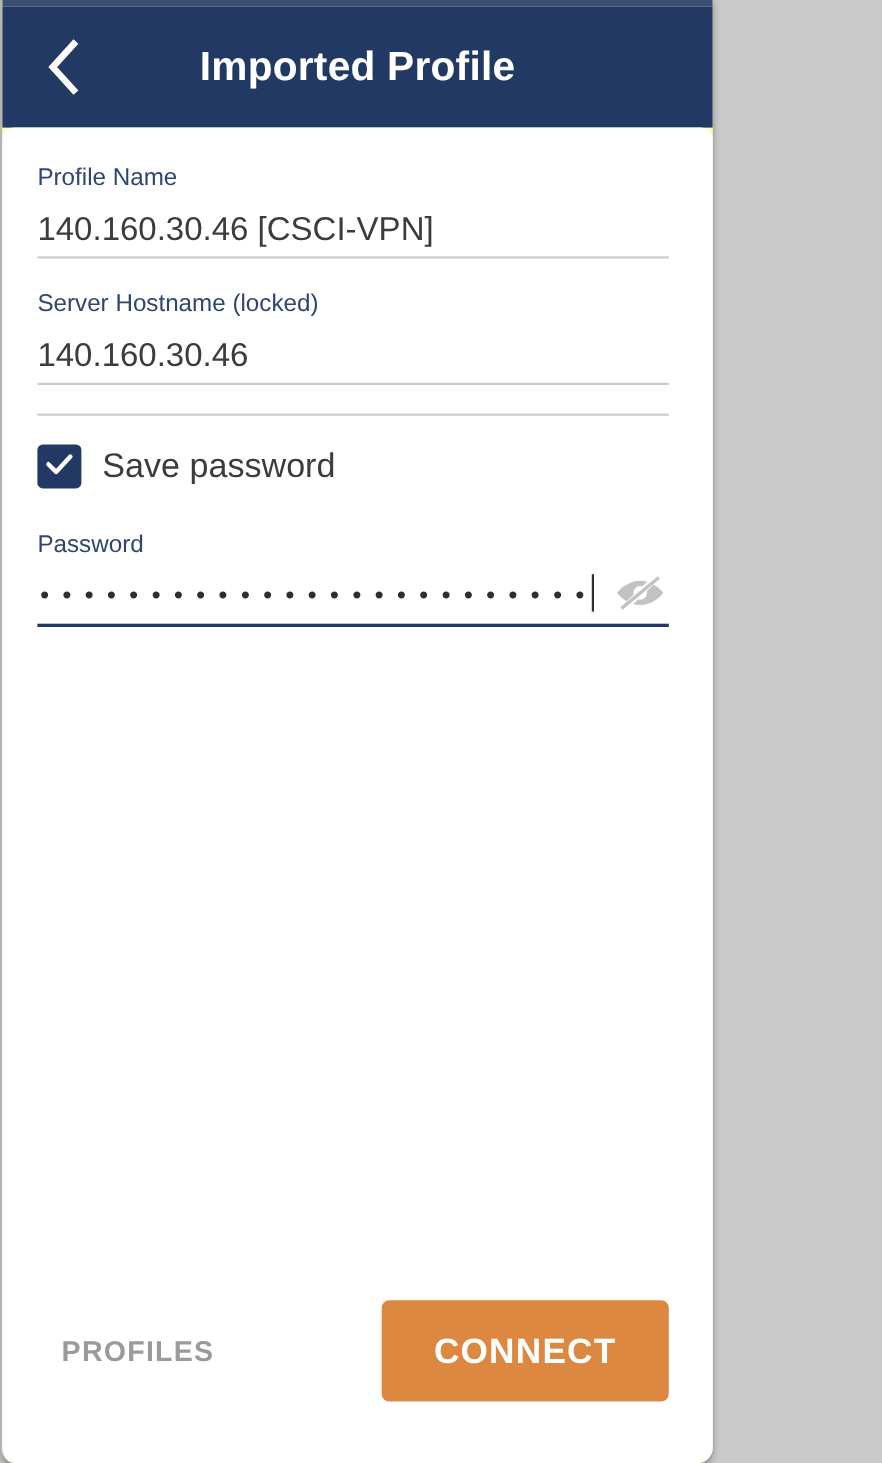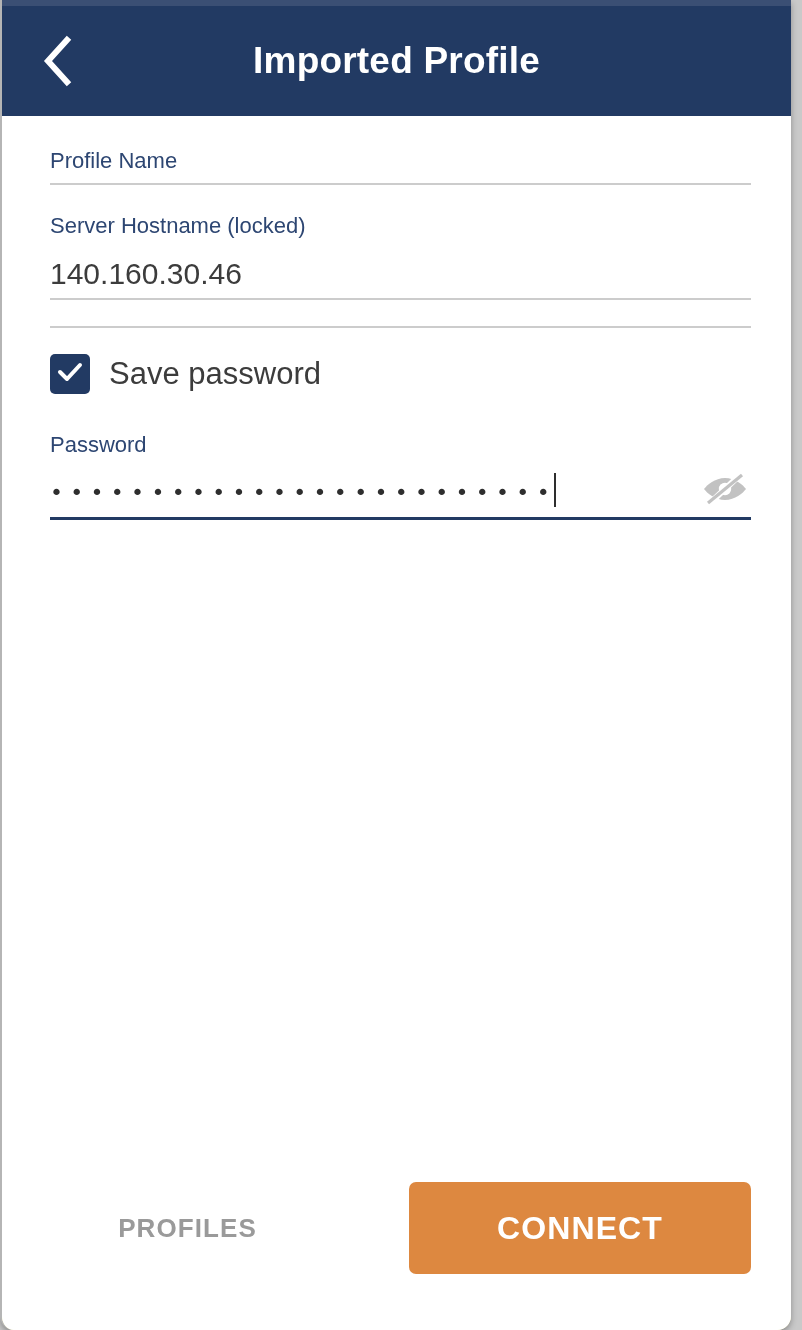--- a/index.html
+++ b/index.html
@@ -8,21 +8,21 @@
     width: 802px;
     height: 1330px;
     background: #c9c9c9;
     font-family: "Liberation Sans", sans-serif;
     overflow: hidden;
   }
 
   #app-window {
     position: absolute;
     left: 0; top: 0;
-    width: 791px;
+    width: 648px;
     height: 1330px;
     background: #fef9c3;
     border-radius: 0 0 14px 14px;
     overflow: hidden;
     border-left: 2px solid #b5b5b5;
     box-shadow: 0 3px 6px rgba(0,0,0,0.30);
   }
 
   
   .status-strip {
@@ -57,24 +57,25 @@
     width: 100%;
     text-align: center;
     color: #ffffff;
     font-size: 37px;
     font-weight: bold;
     letter-spacing: 0.2px;
   }
 
   
   .form-body {
-    padding: 30px 40px 0 48px;
+    padding: 30px 40px 0 32px;
     background: #ffffff;
     height: calc(1330px - 116px);
     position: relative;
+    border-radius: 11px;
   }
 
   .field { margin-bottom: 26px; }
 
   .field-label {
     color: #2d4672;
     font-size: 22px;
     line-height: 30px;
     margin-bottom: 7px;
   }
@@ -217,20 +218,23 @@
         </svg>
       </span>
     </div>
     <div class="header-title">Imported Profile</div>
   </div>
 
   <div class="form-body">
 
     <div class="field">
       <div class="field-label">Profile Name</div>
+      <div class="field-value-row">
+        <div class="field-value">140.160.30.46 [CSCI-VPN]</div>
+      </div>
       <div class="underline"></div>
     </div>
 
     <div class="field">
       <div class="field-label">Server Hostname (locked)</div>
       <div class="field-value-row">
         <div class="field-value">140.160.30.46</div>
       </div>
       <div class="underline"></div>
     </div>

